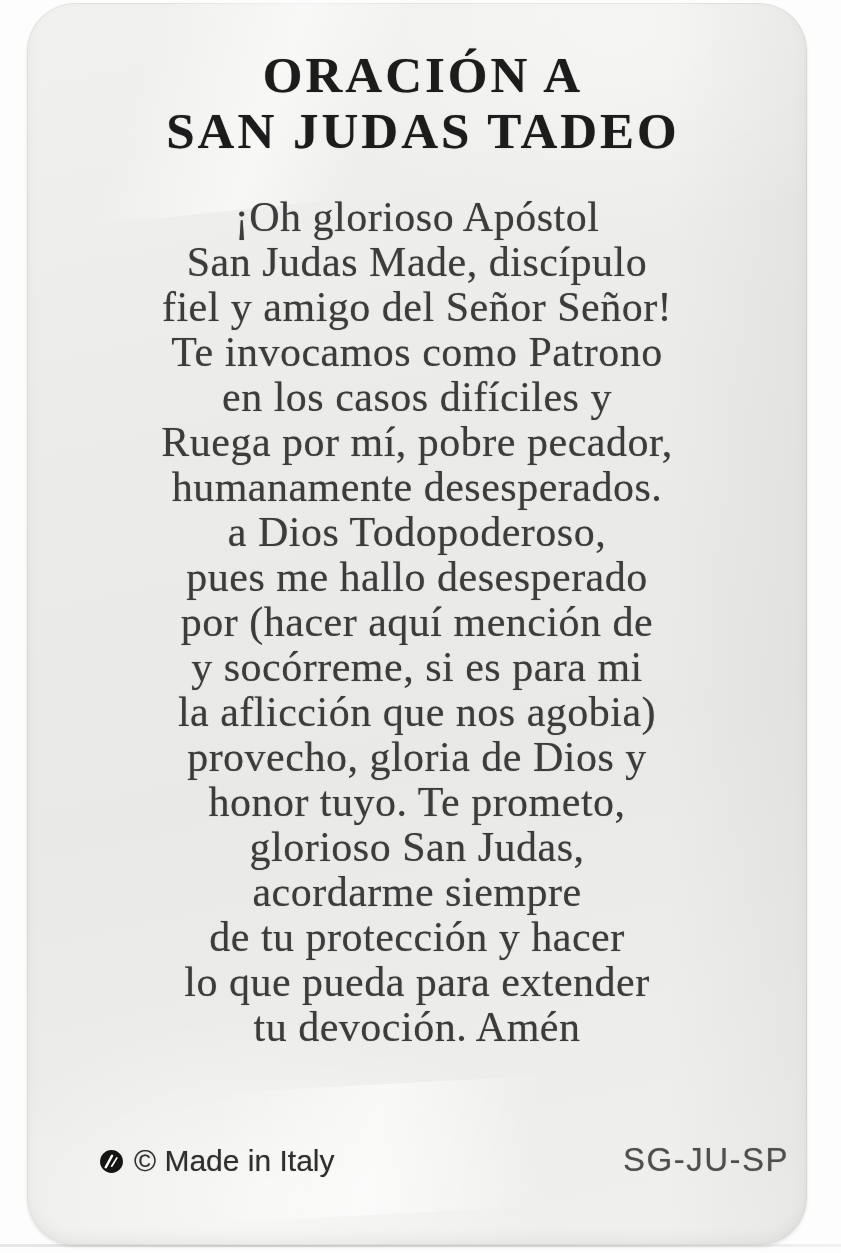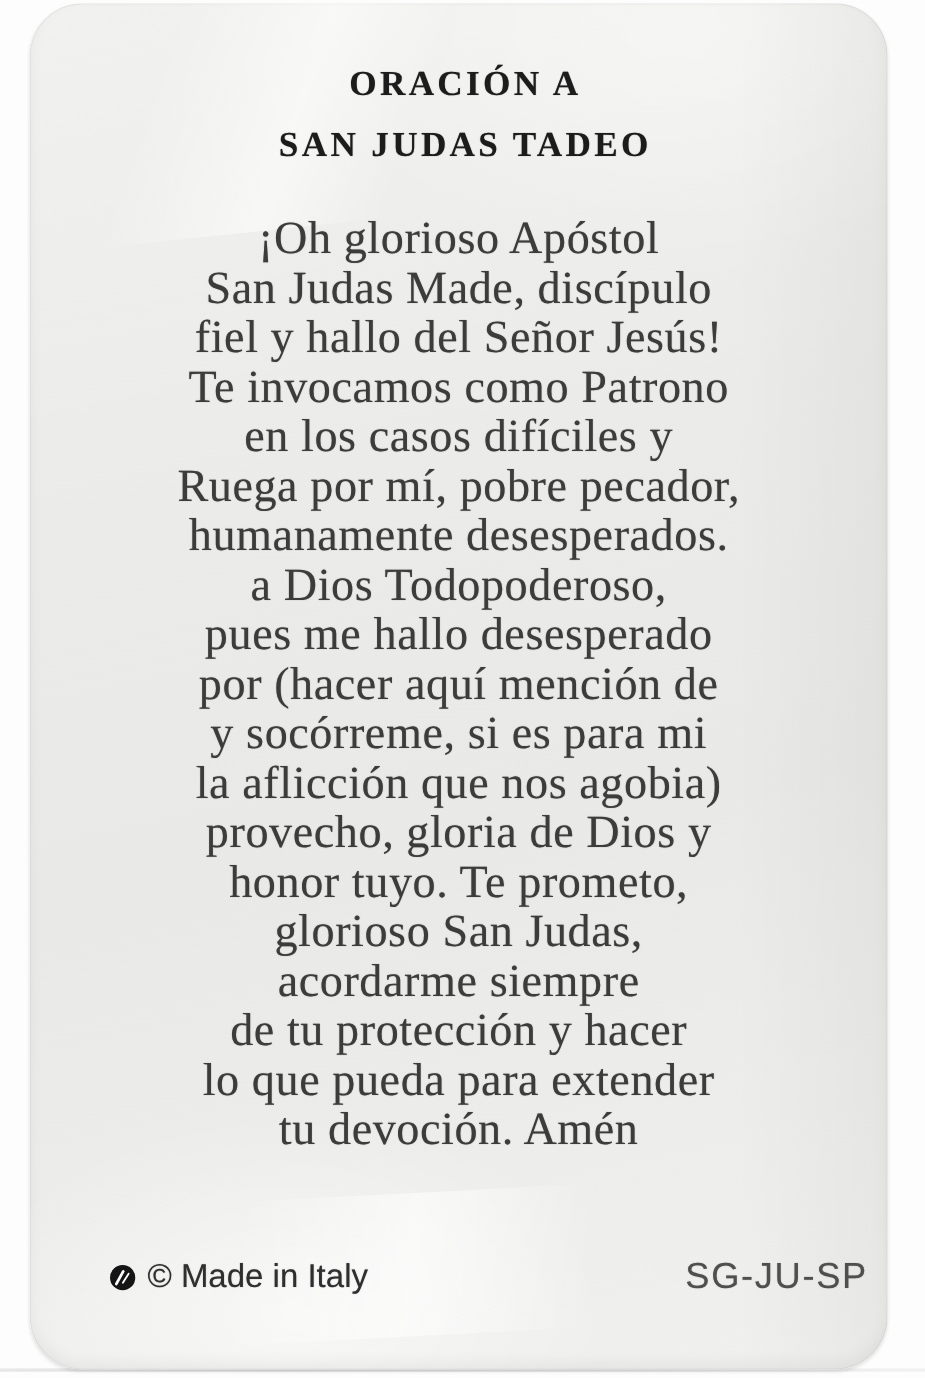--- a/index.html
+++ b/index.html
@@ -63,21 +63,21 @@
   }
   .title {
     position: absolute;
     top: 44px;
     left: 12px;
     right: 0;
     margin: 0;
     text-align: center;
     font-family: "Liberation Serif", serif;
     font-weight: 700;
-    font-size: 32px;
+    font-size: 51px;
     line-height: 56px;
     letter-spacing: 3px;
     color: #1c1c1c;
     text-shadow: 0 0 1px rgba(0,0,0,0.45);
   }
   .title span { display: block; }
   .prayer {
     position: absolute;
     top: 192px;
     left: 20px;
@@ -134,21 +134,21 @@
     <div class="sheen sheen-3"></div>
 
     <h1 class="title">
       <span>ORACIÓN A</span>
       <span>SAN JUDAS TADEO</span>
     </h1>
 
     <div class="prayer">
         <span class="prayer-line">¡Oh glorioso Apóstol</span>
         <span class="prayer-line">San Judas Made, discípulo</span>
-        <span class="prayer-line">fiel y hallo del Señor Jesús!</span>
+        <span class="prayer-line">fiel y amigo del Señor Señor!</span>
         <span class="prayer-line">Te invocamos como Patrono</span>
         <span class="prayer-line">en los casos difíciles y</span>
         <span class="prayer-line">Ruega por mí, pobre pecador,</span>
         <span class="prayer-line">humanamente desesperados.</span>
         <span class="prayer-line">a Dios Todopoderoso,</span>
         <span class="prayer-line">pues me hallo desesperado</span>
         <span class="prayer-line">por (hacer aquí mención de</span>
         <span class="prayer-line">y socórreme, si es para mi</span>
         <span class="prayer-line">la aflicción que nos agobia)</span>
         <span class="prayer-line">provecho, gloria de Dios y</span>

